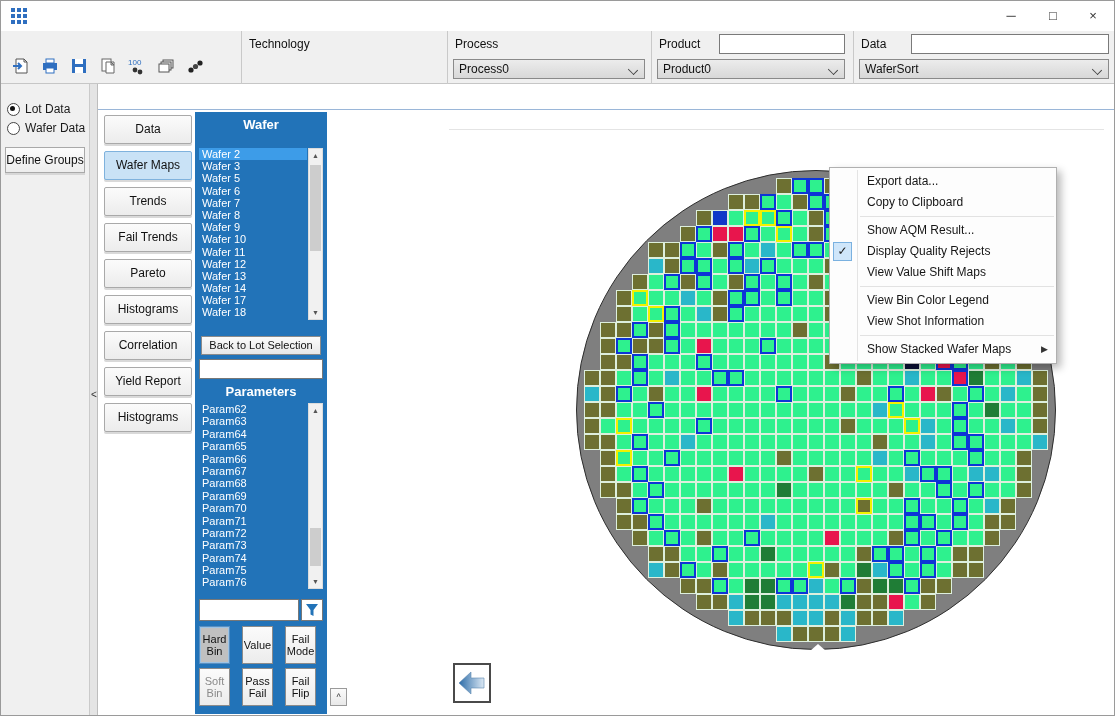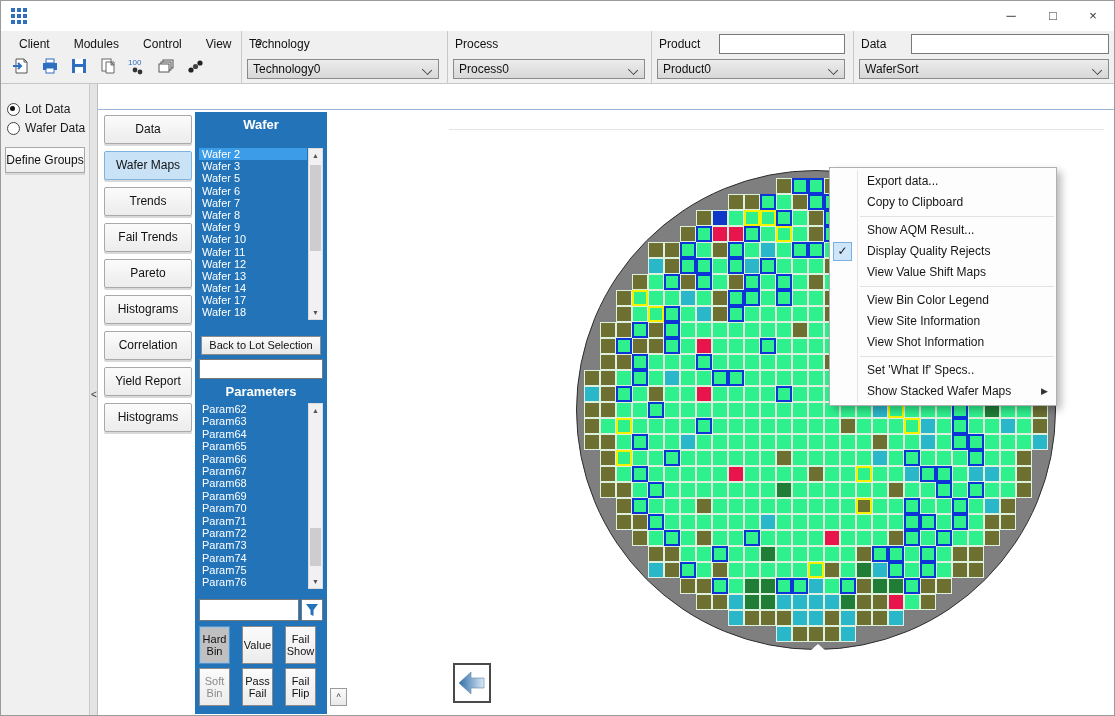--- a/index.html
+++ b/index.html
@@ -117,27 +117,20 @@
     <span class="win-btn win-max">□</span>
     <span class="win-btn win-close">×</span>
   </div>
 
   <div class="headerband"></div>
   <div class="vdiv" style="left:240px"></div>
   <div class="vdiv" style="left:446px"></div>
   <div class="vdiv" style="left:650px"></div>
   <div class="vdiv" style="left:852px"></div>
 
-  <div class="menubar">
-      <div class="menu-item">Client</div>
-      <div class="menu-item">Modules</div>
-      <div class="menu-item">Control</div>
-      <div class="menu-item">View</div>
-      <div class="menu-item">?</div>
-    </div>
 
   <div class="toolbar">
     <span class="tool">
       <svg width="18" height="18" viewBox="0 0 18 18">
           <path d="M4 2h8l3 3v11H4z" fill="#fff" stroke="#555"></path>
           <path d="M12 2v3h3" fill="none" stroke="#555"></path>
           <path d="M1 9h7M6 6l3 3-3 3" stroke="#2f6fc0" stroke-width="2" fill="none"></path>
         </svg>
     </span>
     <span class="tool">
@@ -178,21 +171,20 @@
     <span class="tool">
       <svg width="18" height="18" viewBox="0 0 18 18">
           <circle cx="5" cy="13" r="2.6" fill="#222"></circle>
           <circle cx="9.5" cy="9.5" r="2.6" fill="#444"></circle>
           <circle cx="14" cy="6" r="2.6" fill="#222"></circle>
         </svg>
     </span>
   </div>
 
   <span class="grp-label" style="left:248px;top:36px">Technology</span>
-  <div class="combo" style="left:246px;top:58px;width:192px"><span>Technology0</span><span class="chev"></span></div>
 
   <span class="grp-label" style="left:454px;top:36px">Process</span>
   <div class="combo" style="left:452px;top:58px;width:192px"><span>Process0</span><span class="chev"></span></div>
 
   <span class="grp-label" style="left:658px;top:36px">Product</span>
   <input class="txtbox" style="left: 718px; top: 33px; width: 126px;" value="">
   <div class="combo" style="left:656px;top:58px;width:188px"><span>Product0</span><span class="chev"></span></div>
 
   <span class="grp-label" style="left:860px;top:36px">Data</span>
   <input class="txtbox" style="left: 910px; top: 33px; width: 198px;" value="">
@@ -286,21 +278,21 @@
         <input class="filter-input" value="" style="">
         <div class="filter-btn">
           <svg width="14" height="14" viewBox="0 0 14 14">
               <path d="M1 1h12L8.5 7v6l-3-1.6V7z" fill="#2273b8"></path>
             </svg>
         </div>
       </div>
       <div class="modegrid">
           <div class="mode-btn active" style="left: 0px; top: 0px;">Hard Bin</div>
           <div class="mode-btn" style="left: 43px; top: 0px;">Value</div>
-          <div class="mode-btn" style="left: 86px; top: 0px;">Fail Show</div>
+          <div class="mode-btn" style="left: 86px; top: 0px;">Fail Mode</div>
           <div class="mode-btn disabled" style="left: 0px; top: 42px;">Soft Bin</div>
           <div class="mode-btn" style="left: 43px; top: 42px;">Pass Fail</div>
           <div class="mode-btn" style="left: 86px; top: 42px;">Fail Flip</div>
         </div>
     </div>
     <div class="caret-btn">^</div>
 
     <div class="maparea">
       <div class="map-topline"></div>
       <div class="wafer-disc"></div>
@@ -1162,22 +1154,20 @@
 
       <div class="ctxmenu">
           <div class="mi">Export data...</div>
           <div class="mi">Copy to Clipboard</div>
           <div class="msep"></div>
           <div class="mi">Show AQM Result...</div>
           <div class="mi">Display Quality Rejects<div class="chk">✓</div></div>
           <div class="mi">View Value Shift Maps</div>
           <div class="msep"></div>
           <div class="mi">View Bin Color Legend</div>
-          <div class="mi">View Site Information</div>
           <div class="mi">View Shot Information</div>
           <div class="msep"></div>
-          <div class="mi">Set 'What If' Specs..</div>
           <div class="mi">Show Stacked Wafer Maps<div class="sub">▶</div></div>
         </div>
     </div>
 
   </div>
 </div>
 
 </body></html>

